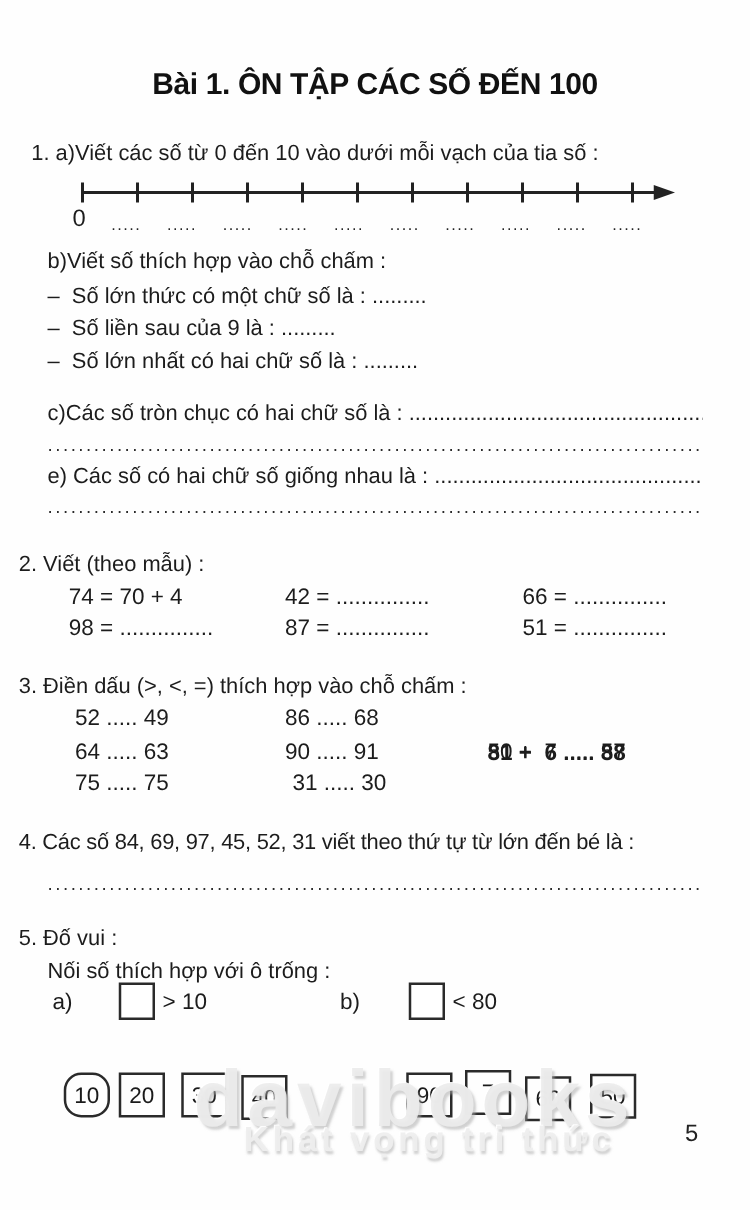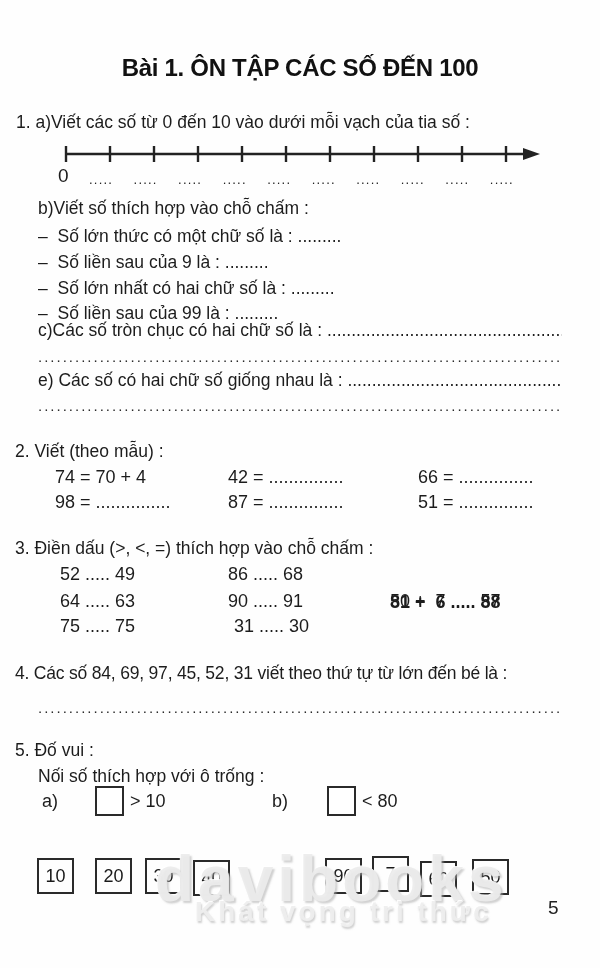--- a/index.html
+++ b/index.html
@@ -47,21 +47,21 @@
   svg .nline { stroke:#222; stroke-width:2.4; }
   svg .tick { stroke:#222; stroke-width:2.4; }
 </style>
 </head>
 <body>
 
 <div class="page">
 
   <div class="abs title">Bài 1. ÔN TẬP CÁC SỐ ĐẾN 100</div>
 
-  <div class="abs line" style="top:112px; left:16px;text-align:right;">1. a)Viết các số từ 0 đến 10 vào dưới mỗi vạch của tia số :</div>
+  <div class="abs line" style="top:112px; left:25px;text-align:right;">1. a)Viết các số từ 0 đến 10 vào dưới mỗi vạch của tia số :</div>
 
   <div class="abs" style="top:142px; left:60px;">
     <svg width="482" height="24" viewBox="0 0 482 24">
       <line class="nline" x1="6" y1="12" x2="466" y2="12"></line>
       <polygon points="480,12 463,6 463,18" fill="#222"></polygon>
       <line class="tick" x1="6" y1="4" x2="6" y2="20"></line>
       <line class="tick" x1="50" y1="4" x2="50" y2="20"></line>
       <line class="tick" x1="94" y1="4" x2="94" y2="20"></line>
       <line class="tick" x1="138" y1="4" x2="138" y2="20"></line>
       <line class="tick" x1="182" y1="4" x2="182" y2="20"></line>
@@ -85,21 +85,20 @@
     <span class="nl-dots">.....</span>
     <span class="nl-dots">.....</span>
     <span class="nl-dots">.....</span>
     <span class="nl-dots">.....</span>
   </div>
 
   <div class="abs line" style="top:198px; left:38px;">b)Viết số thích hợp vào chỗ chấm :</div>
   <div class="abs line" style="top:226px; left:38px;">–  Số lớn thức có một chữ số là : .........</div>
   <div class="abs line" style="top:252px; left:38px;">–  Số liền sau của 9 là : .........</div>
   <div class="abs line" style="top:278px; left:38px;">–  Số lớn nhất có hai chữ số là : .........</div>
-  <div class="abs line" style="top:303px; left:38px;">–  Số liền sau của 99 là : .........</div>
 
   <div class="abs line clip" style="top:320px; left:38px; width:524px;">c)Các số tròn chục có hai chữ số là : ............................................................</div>
   <div class="abs dotline clip" style="top:348px; left:38px;">..........................................................................................................................</div>
 
   <div class="abs line clip" style="top:370px; left:38px; width:524px;">e) Các số có hai chữ số giống nhau là : ............................................................</div>
   <div class="abs dotline clip" style="top:397px; left:38px;">..........................................................................................................................</div>
 
   <div class="abs line" style="top:441px; left:15px;">2. Viết (theo mẫu) :</div>
   <div class="abs q2-cell" style="top:467px; left:55px;">74 = 70 + 4</div>
   <div class="abs q2-cell" style="top:467px; left:228px;">42 = ...............</div>
@@ -125,21 +124,21 @@
   <div class="abs line" style="top:766px; left:38px;">Nối số thích hợp với ô trống :</div>
 
   <div class="abs ab-label" style="top:791px; left:42px;">a)</div>
   <div class="abs small-box" style="top:786px; left:95px;"></div>
   <div class="abs cond" style="top:791px; left:130px;">&gt; 10</div>
 
   <div class="abs ab-label" style="top:791px; left:272px;">b)</div>
   <div class="abs small-box" style="top:786px; left:327px;"></div>
   <div class="abs cond" style="top:791px; left:362px;">&lt; 80</div>
 
-  <div class="abs num-box" style="top:858px; left:37px;">10</div>
+  <div class="abs num-box" style="top:858px; left:51px;border-radius:14px;">10</div>
   <div class="abs num-box" style="top:858px; left:95px;">20</div>
   <div class="abs num-box" style="top:858px; left:145px;">30</div>
   <div class="abs num-box" style="top:860px; left:193px;">40</div>
   <div class="abs num-box" style="top:858px; left:325px;">90</div>
   <div class="abs num-box" style="top:856px; left:372px;">7</div>
   <div class="abs num-box" style="top:861px; left:420px;">60</div>
   <div class="abs num-box" style="top:859px; left:472px;">50</div>
 
   <div class="abs watermark1" style="top:842px; left:155px;">davibooks</div>
   <div class="abs watermark2" style="top:896px; left:195px;">Khát vọng tri thức</div>

